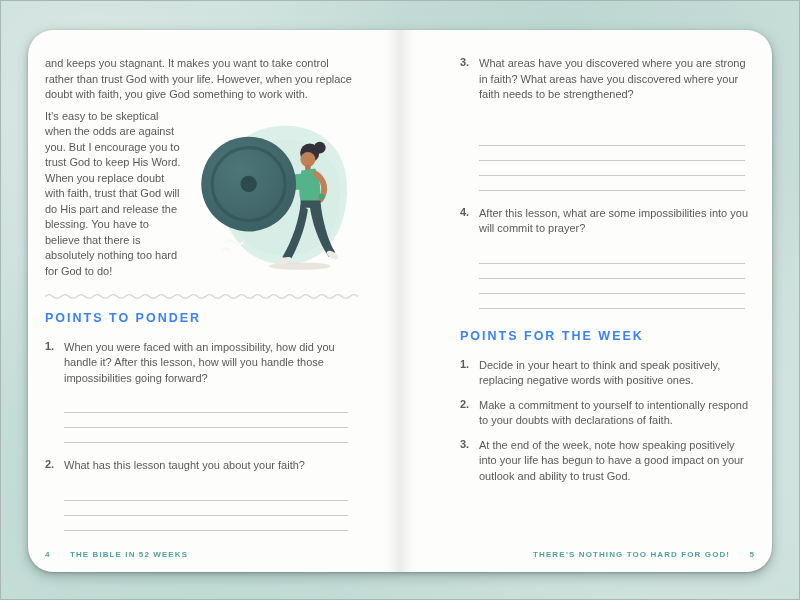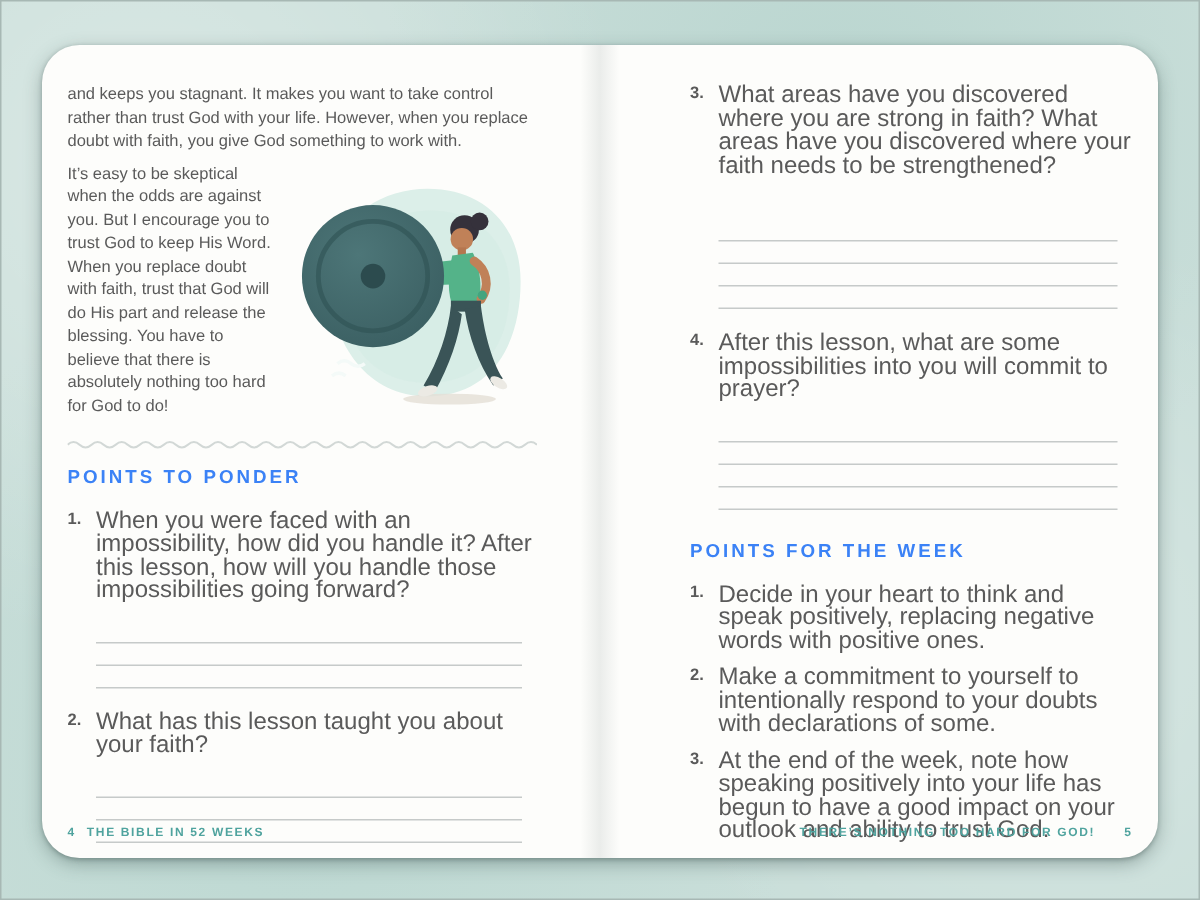--- a/index.html
+++ b/index.html
@@ -50,33 +50,33 @@
     color: #3b82f6; margin: 4px 0 15px;
   }
 
   .question, .action { position: relative; padding-left: 19px; }
   .question { margin-bottom: 15px; }
   .action { margin-bottom: 9px; }
   .q-num {
     position: absolute; left: 0; top: 0;
     font-size: 11px; font-weight: 700; color: #5a5a5a;
   }
-  .q-text { font-size: 16px; line-height: 15.5px; color: #5a5a5a; }
+  .q-text { font-size: 11px; line-height: 15.5px; color: #5a5a5a; }
 
   .write-lines { margin-top: 12px; padding-right: 10px; }
   .write-lines.gap-lg { margin-top: 28px; }
   .write-line { height: 15px; border-bottom: 1px solid #c6cac9; }
 
   .footer {
     position: absolute; bottom: 13px;
     font-size: 8px; font-weight: 700; letter-spacing: 1.1px;
     color: #4fa39e; white-space: nowrap;
   }
   .footer-left { left: 17px; }
-  .footer-left .footer-text { margin-left: 4px; }
+  .footer-left .footer-text { margin-left: 16px; }
   .footer-right { right: 17px; text-align: left; }
   .footer-right .page-num { margin-left: 16px; }
 </style>
 </head>
 <body>
 
 <div class="spread">
 
   <div class="page page-left">
 
@@ -180,21 +180,21 @@
     </div>
 
     <h2 class="section-title">POINTS FOR THE WEEK</h2>
 
     <div class="action">
       <span class="q-num">1.</span>
       <p class="q-text">Decide in your heart to think and speak positively, replacing negative words with positive ones.</p>
     </div>
     <div class="action">
       <span class="q-num">2.</span>
-      <p class="q-text">Make a commitment to yourself to intentionally respond to your doubts with declarations of some.</p>
+      <p class="q-text">Make a commitment to yourself to intentionally respond to your doubts with declarations of faith.</p>
     </div>
     <div class="action">
       <span class="q-num">3.</span>
       <p class="q-text">At the end of the week, note how speaking positively into your life has begun to have a good impact on your outlook and ability to trust God.</p>
     </div>
 
     <div class="footer footer-right">
       <span class="footer-text">THERE’S NOTHING TOO HARD FOR GOD!</span>
       <span class="page-num">5</span>
     </div>

